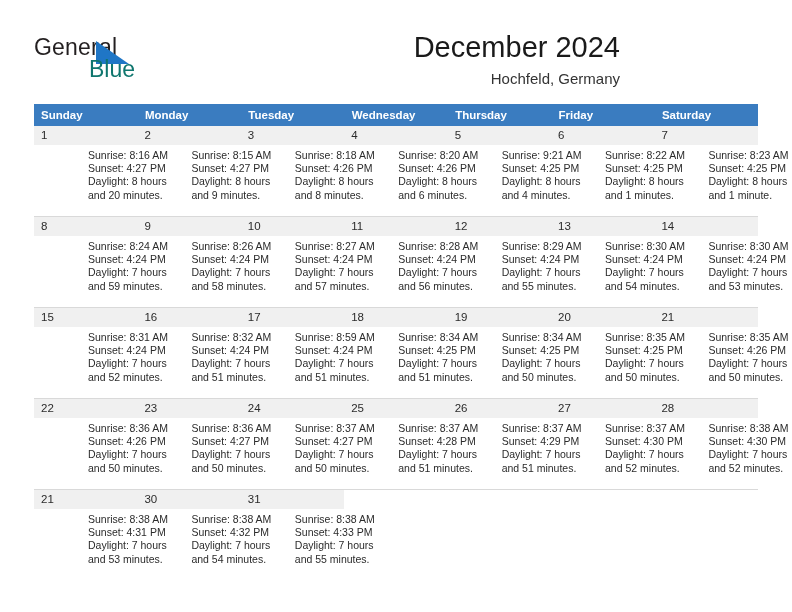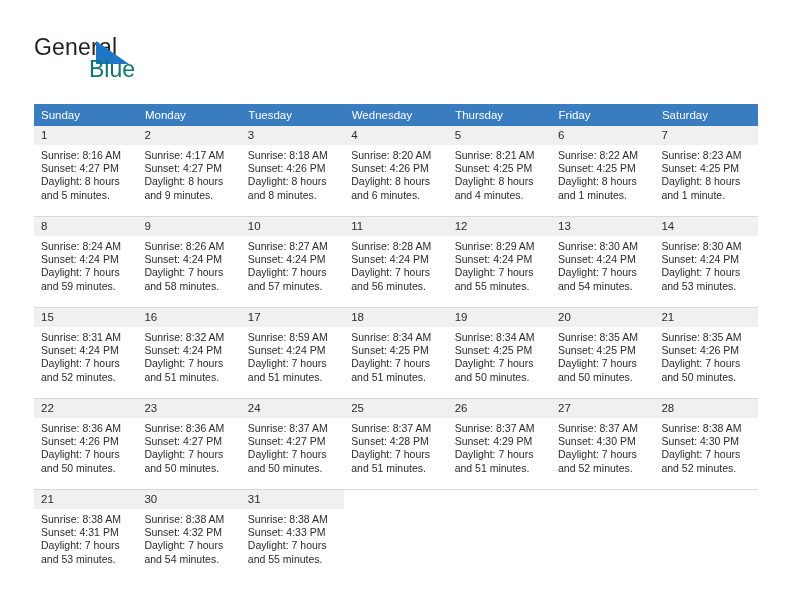--- a/index.html
+++ b/index.html
@@ -94,21 +94,21 @@
     border-collapse: collapse;
     table-layout: fixed;
     width: 724px;
   }
   table.cal col { width: 103.42px; }
 
   thead th {
     background: #3a7cc0;
     color: #ffffff;
     font-size: 11.5px;
-    font-weight: normal;
+    font-weight: bold;
     text-align: left;
     padding: 5px 0 5px 7px;
     height: 12px;
     border-right: 1px solid #3a7cc0;
   }
 
   td.daycell {
     vertical-align: top;
     padding: 0;
     background: #ffffff;
@@ -133,40 +133,45 @@
     height: 13px;
   }
   .daynum.empty {
     background: #ffffff;
   }
   .info {
     padding: 4px 4px 0 7px;
     font-size: 10.5px;
     line-height: 13.2px;
     color: #2b2b2b;
+    margin-left: 47px;
   }
   .info div { white-space: nowrap; }
 </style>
 </head>
 <body>
 
 <div class="page">
 
   <div class="top">
 
     <div class="logo">
       <span class="logo-general">General</span>
       <span class="logo-mark">
         <svg width="38" height="23" viewBox="0 0 38 23">
           <polygon points="0,0 0,23 33,23" fill="#1f76c6"></polygon>
         </svg>
       </span>
       <span class="logo-blue">Blue</span>
     </div>
 
+    <div class="title-block">
+      <div class="cal-title">December 2024</div>
+      <div class="cal-subtitle">Hochfeld, Germany</div>
+    </div>
 
   </div>
 
   <div class="calendar">
     <table class="cal">
       <colgroup>
         <col>
           <col>
           <col>
           <col>
@@ -187,27 +192,27 @@
       </thead>
       <tbody>
 
         <tr class="weekrow">
           <td class="daycell">
             <div class="daynum">1</div>
             <div class="info">
               <div>Sunrise: 8:16 AM</div>
               <div>Sunset: 4:27 PM</div>
               <div>Daylight: 8 hours</div>
-              <div>and 5 minutes.</div>
+              <div>and 20 minutes.</div>
             </div>
           </td>
           <td class="daycell">
             <div class="daynum">2</div>
             <div class="info">
-              <div>Sunrise: 4:17 AM</div>
+              <div>Sunrise: 8:15 AM</div>
               <div>Sunset: 4:27 PM</div>
               <div>Daylight: 8 hours</div>
               <div>and 9 minutes.</div>
             </div>
           </td>
           <td class="daycell">
             <div class="daynum">3</div>
             <div class="info">
               <div>Sunrise: 8:18 AM</div>
               <div>Sunset: 4:26 PM</div>
@@ -220,21 +225,21 @@
             <div class="info">
               <div>Sunrise: 8:20 AM</div>
               <div>Sunset: 4:26 PM</div>
               <div>Daylight: 8 hours</div>
               <div>and 6 minutes.</div>
             </div>
           </td>
           <td class="daycell">
             <div class="daynum">5</div>
             <div class="info">
-              <div>Sunrise: 8:21 AM</div>
+              <div>Sunrise: 9:21 AM</div>
               <div>Sunset: 4:25 PM</div>
               <div>Daylight: 8 hours</div>
               <div>and 4 minutes.</div>
             </div>
           </td>
           <td class="daycell">
             <div class="daynum">6</div>
             <div class="info">
               <div>Sunrise: 8:22 AM</div>
               <div>Sunset: 4:25 PM</div>

